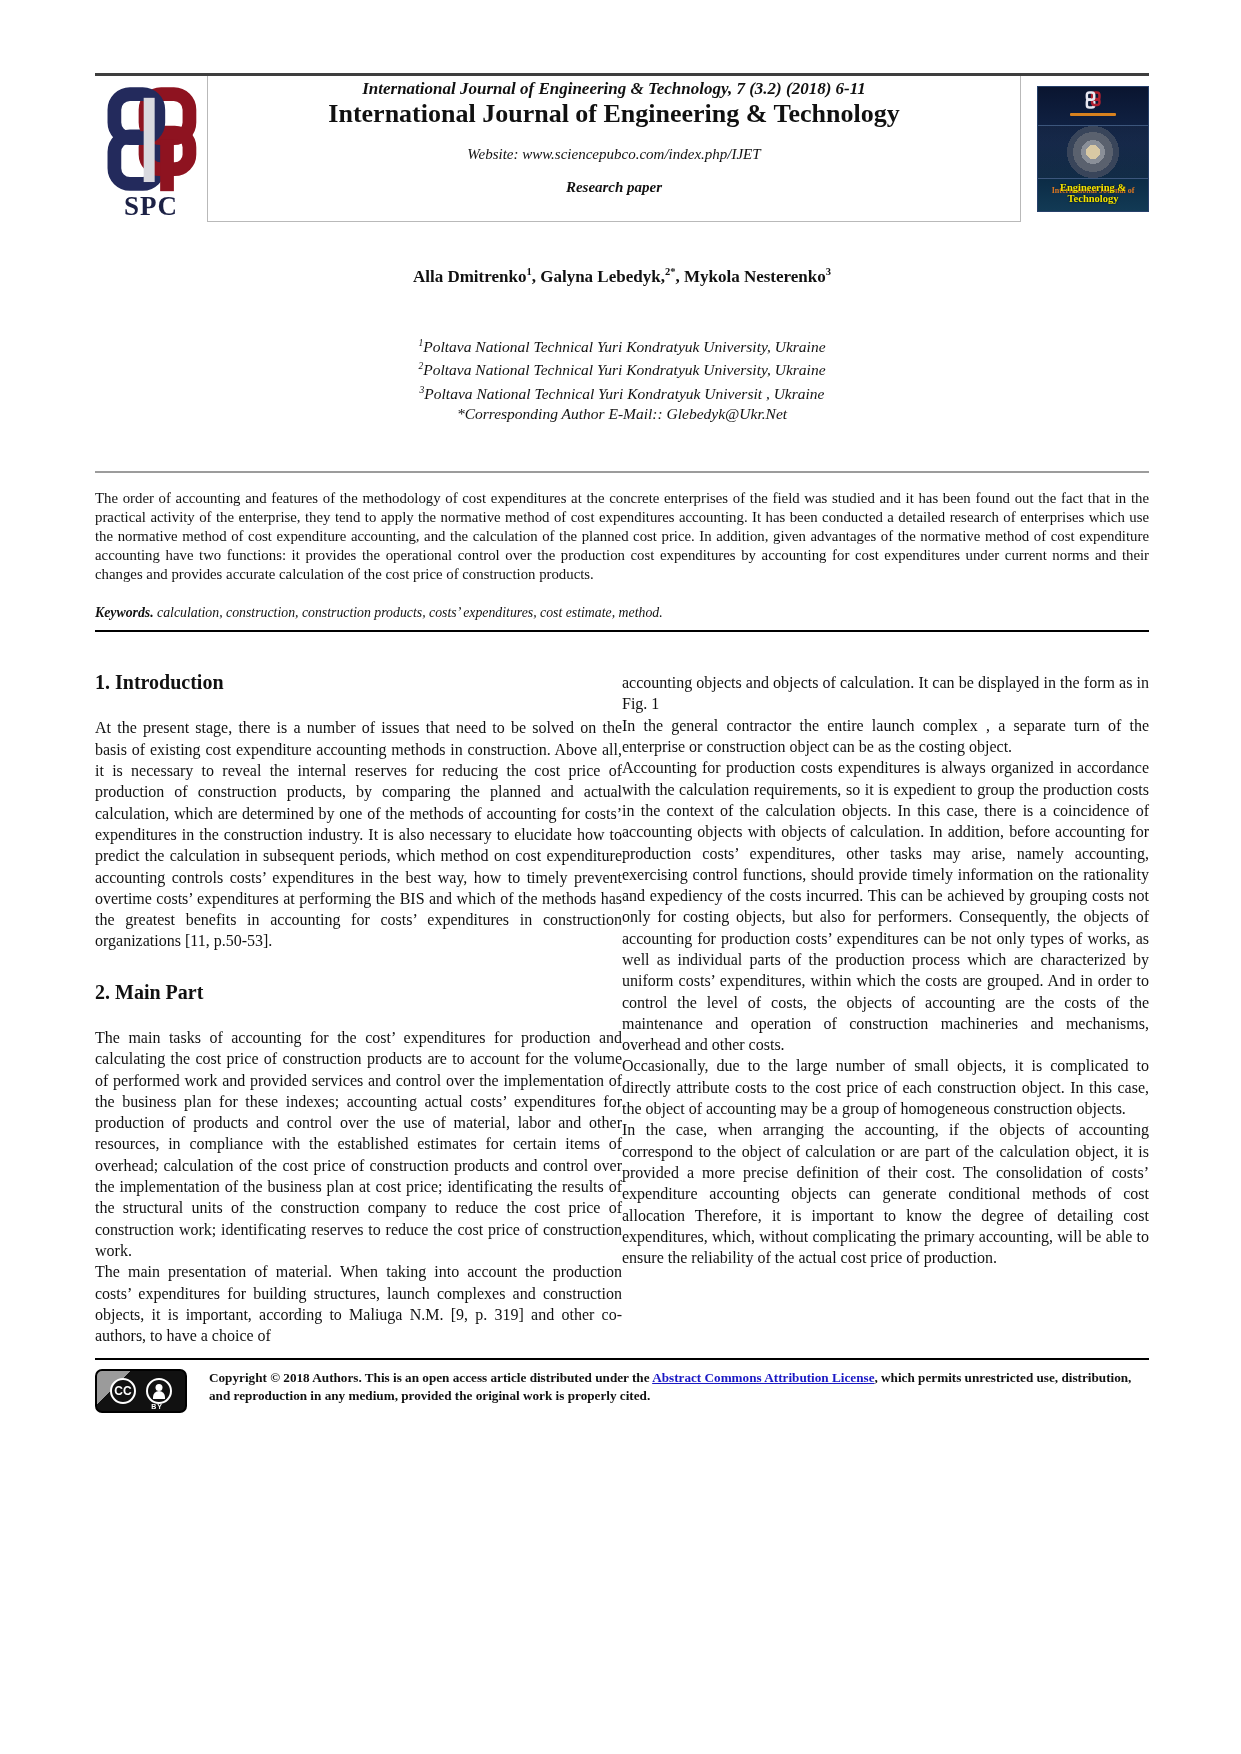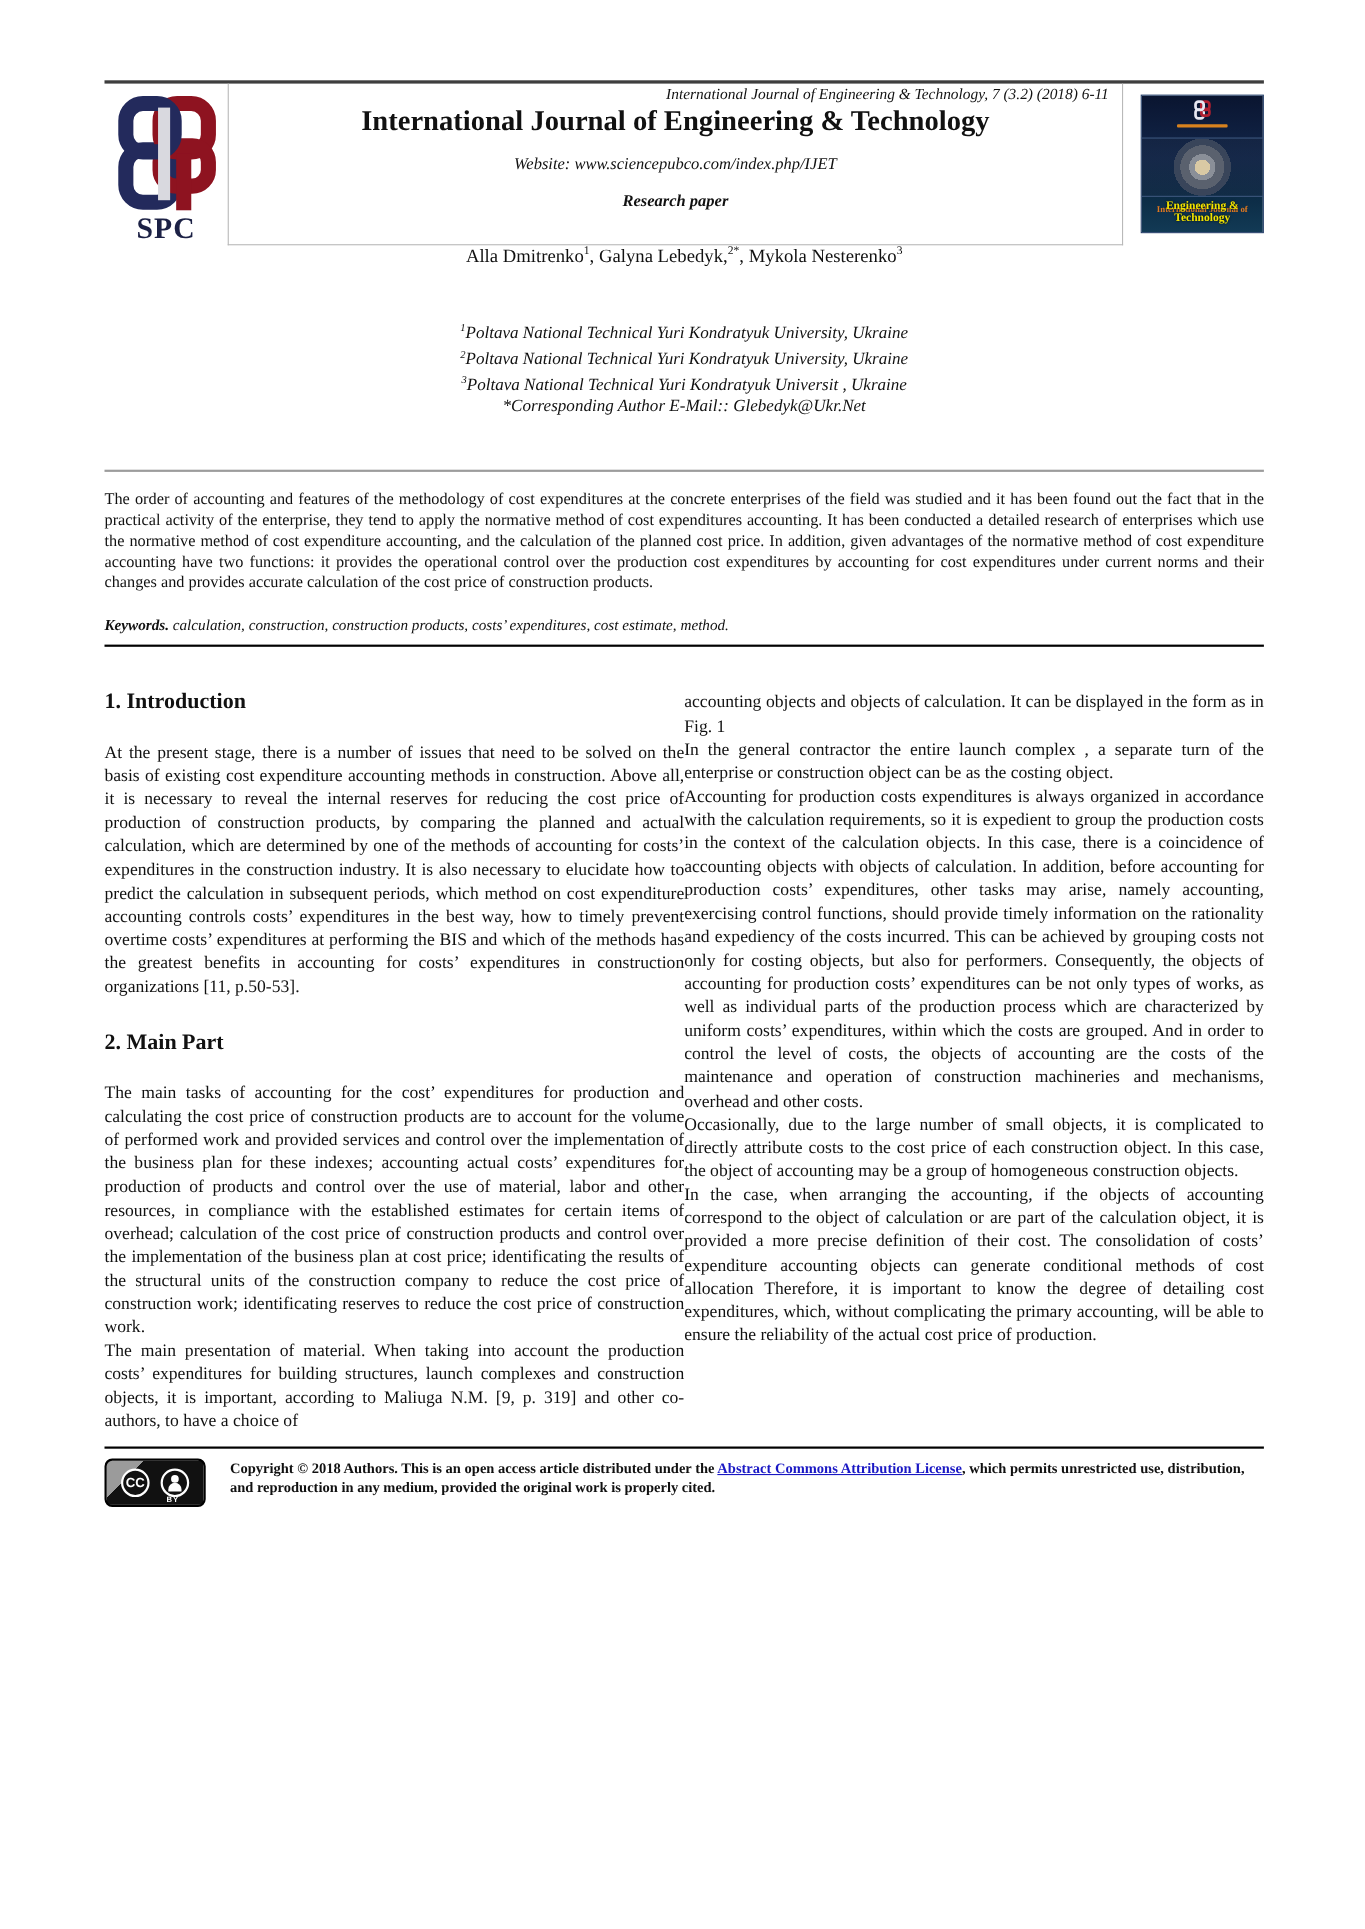--- a/index.html
+++ b/index.html
@@ -13,21 +13,21 @@
   
   .header-row{
     margin-top:73px;border-top:3px solid #3e3e3e;display:flex;min-height:142px;
   }
   .logo-cell{width:112px;padding-top:9px;text-align:center;}
   .logo-text{font-weight:bold;font-size:27px;color:#1c2145;letter-spacing:1px;margin-top:-6px;}
   .center-cell{
     flex:1;border-left:1px solid #b9b9b9;border-right:1px solid #b9b9b9;
     border-bottom:1px solid #b9b9b9;text-align:center;padding:3px 12px 8px 12px;
   }
-  .citation{font-style:italic;font-weight:normal;font-size:14px;text-align:right;}
+  .citation{font-style:italic;font-weight:bold;font-size:17px;}
   .journal-title{font-weight:bold;font-size:26px;}
   .website{font-style:italic;font-size:15px;margin-top:17px;}
   .paper-type{font-style:italic;font-weight:bold;font-size:15px;margin-top:16px;}
   .cover-cell{width:128px;display:flex;justify-content:flex-end;}
   .cover{
     width:110px;height:124px;margin-top:10px;position:relative;overflow:hidden;
     background:linear-gradient(180deg,#0a1530 0%,#12264a 45%,#0c2c46 75%,#123a55 100%);
     border:1px solid #26406a;
   }
   .cover-mark{position:absolute;top:3px;left:50%;transform:translateX(-50%);}
@@ -40,21 +40,21 @@
     border-top:1px solid #3c567c;border-bottom:1px solid #3c567c;
   }
   .cover-sub{position:absolute;bottom:16px;width:100%;text-align:center;
     color:#e07820;font-weight:bold;font-size:8px;line-height:9px;}
   .cover-name{position:absolute;bottom:7px;width:100%;text-align:center;
     color:#f2e400;font-weight:bold;font-size:10.5px;line-height:11px;
     text-shadow:0 0 2px #000;}
 
   
   .article-title{font-size:33px;font-weight:bold;text-align:center;margin-top:70px;}
-  .authors{font-size:17px;font-weight:normal;text-align:center;}
+  .authors{font-size:17px;font-weight:bold;text-align:center;margin-top:44px;}
   .authors sup{font-size:0.62em;}
   .affiliations{margin-top:46px;text-align:center;font-style:italic;font-size:15.5px;line-height:19.5px;}
   .affiliations sup{font-size:0.62em;}
 
   
   .abstract-rule{margin-top:48px;border-top:2px solid #9c9c9c;}
   .abstract-head{font-size:16.5px;font-weight:bold;margin-top:9px;}
   .abstract-text{font-size:14.8px;line-height:19px;text-align:justify;margin-top:16px;}
   .keywords{font-size:13.8px;font-style:italic;margin-top:21px;}
   .keywords .kw-label{font-weight:bold;}

